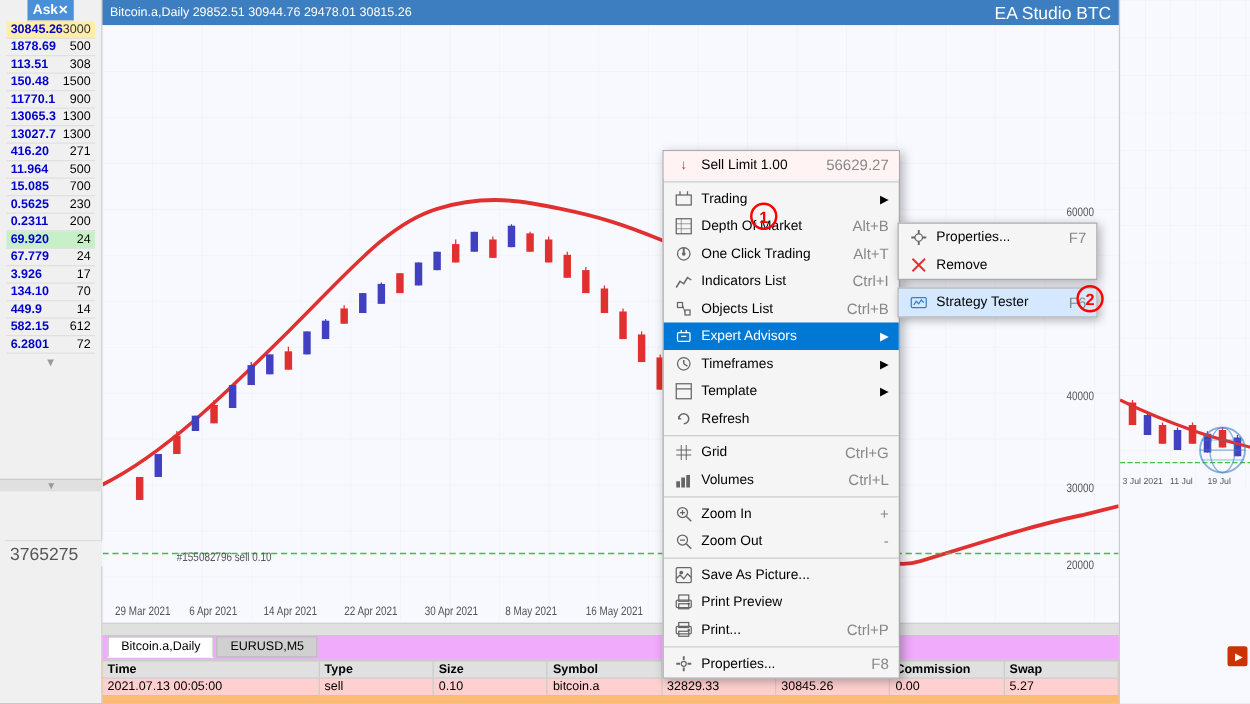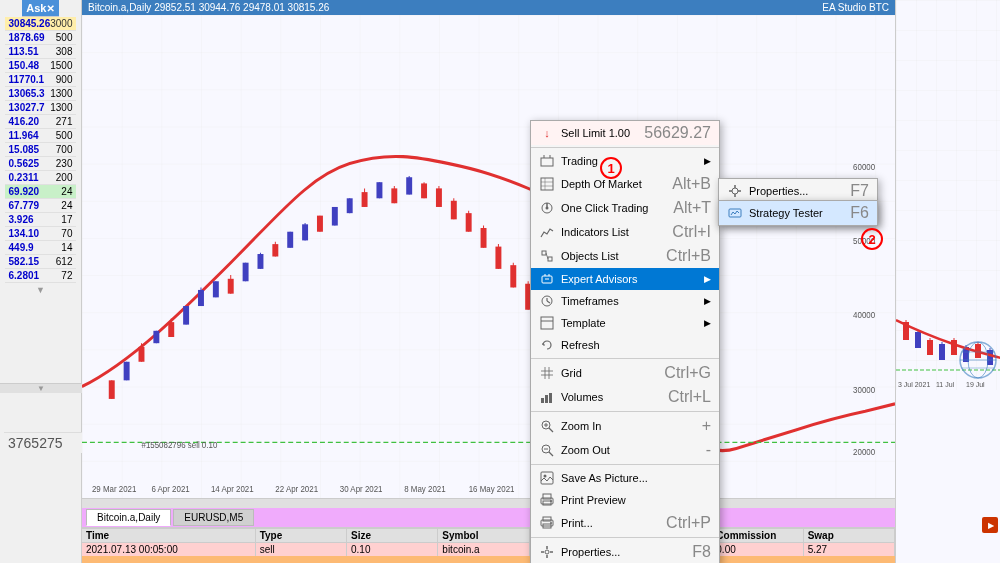--- a/index.html
+++ b/index.html
@@ -147,42 +147,42 @@
     .menu-item {
       display: flex;
       align-items: center;
       padding: 3px 8px;
       cursor: pointer;
       white-space: nowrap;
     }
     .menu-item.highlighted { background: #0078d4; color: white; }
     .menu-item .menu-icon { width: 16px; height: 16px; margin-right: 6px; display: flex; align-items: center; justify-content: center; flex-shrink: 0; }
     .menu-item .menu-label { flex: 1; }
-    .menu-item .menu-shortcut { color: #888; font-size: 16px; margin-left: 8px; }
+    .menu-item .menu-shortcut { color: #888; font-size: 12px; margin-left: 8px; }
     .menu-divider { height: 1px; background: #ccc; margin: 2px 0; }
     .menu-item .menu-arrow { margin-left: 6px; font-size: 9px; }
 
     
     .ea-submenu-container {
       position: absolute;
       top: 178px;
       left: 718px;
       z-index: 101;
     }
     .ea-submenu {
       background: #f5f5f5;
       border: 1px solid #aaa;
       box-shadow: 2px 2px 8px rgba(0,0,0,0.3);
       min-width: 160px;
     }
 
     
     .template-submenu-container {
       position: absolute;
-      top: 200px;
+      top: 230px;
       left: 718px;
       z-index: 102;
     }
     .template-submenu {
       background: #f5f5f5;
       border: 1px solid #aaa;
       box-shadow: 2px 2px 8px rgba(0,0,0,0.3);
       min-width: 160px;
     }
 
@@ -316,21 +316,21 @@
 
     <div style="position:absolute;bottom:110px;left:4px;width:82px;font-size:14px;color:#555;padding:2px 4px;background:#f0f0f0;border-top:1px solid #ddd;">
       <div>3765275</div>
     </div>
   </div>
 
   <div class="chart-area">
 
     <div class="chart-title">
       <span style="font-size:10px; color:white;">Bitcoin.a,Daily  29852.51  30944.76  29478.01  30815.26</span>
-      <span style="margin-left:auto;font-size:10px;color:white;">EA Studio BTC</span>
+      <span style="margin-left:auto;font-size:14px;color:white;">EA Studio BTC</span>
     </div>
 
     <div class="chart-canvas" style="flex:1; position:relative;">
       <svg class="chart-svg" viewBox="0 0 820 390" preserveAspectRatio="none">
 
         <defs>
           <pattern id="grid" width="40" height="30" patternUnits="userSpaceOnUse">
             <path d="M 40 0 L 0 0 0 30" fill="none" stroke="#e8e8e8" stroke-width="0.5"></path>
           </pattern>
         </defs>

